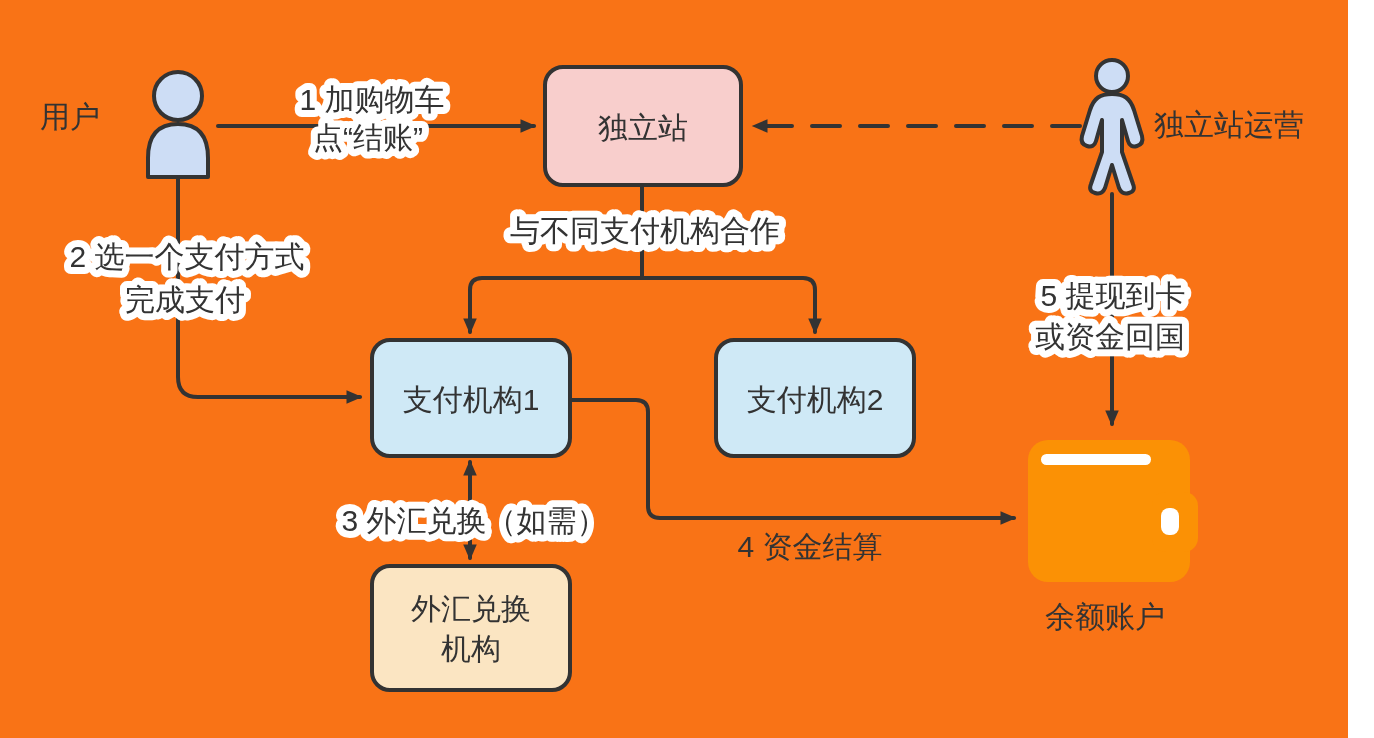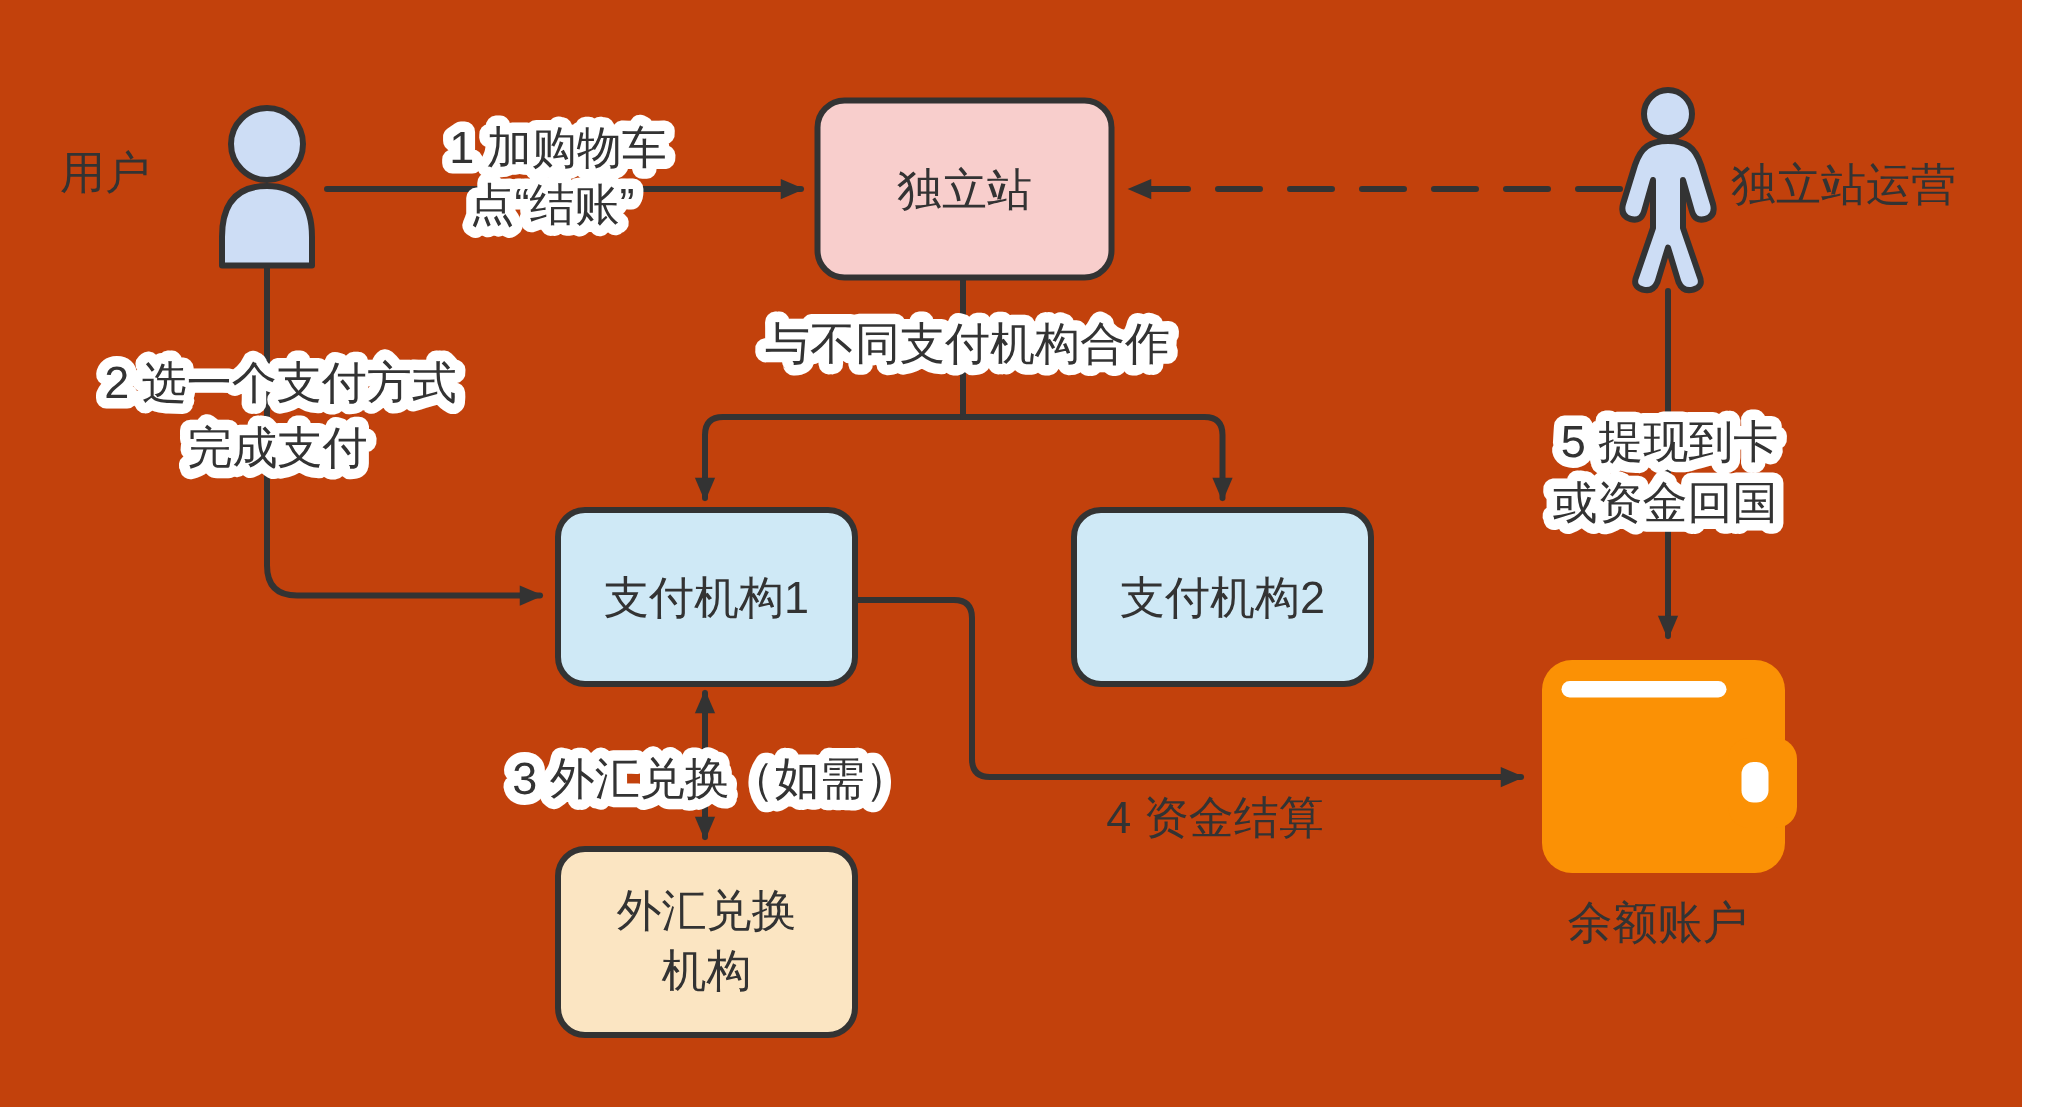--- a/index.html
+++ b/index.html
@@ -1,16 +1,16 @@
 <!DOCTYPE html>
 <html><head>
 <meta charset="utf-8">
 <style>
   html,body{margin:0;padding:0;background:#ffffff;}
-  .stage{position:relative;width:1348px;height:738px;background:#c2410c;overflow:hidden;}
+  .stage{position:relative;width:1348px;height:738px;background:#f97316;overflow:hidden;}
   svg{display:block;}
   text{
     font-family:"Liberation Sans","DejaVu Sans",sans-serif;
     font-size:30px;
     fill:#333333;
     text-anchor:middle;
     dominant-baseline:central;
   }
   .halo{stroke:#ffffff;stroke-width:14px;paint-order:stroke;stroke-linejoin:round;}
   .edge{fill:none;stroke:#333333;stroke-width:4;stroke-linecap:round;stroke-linejoin:round;}

